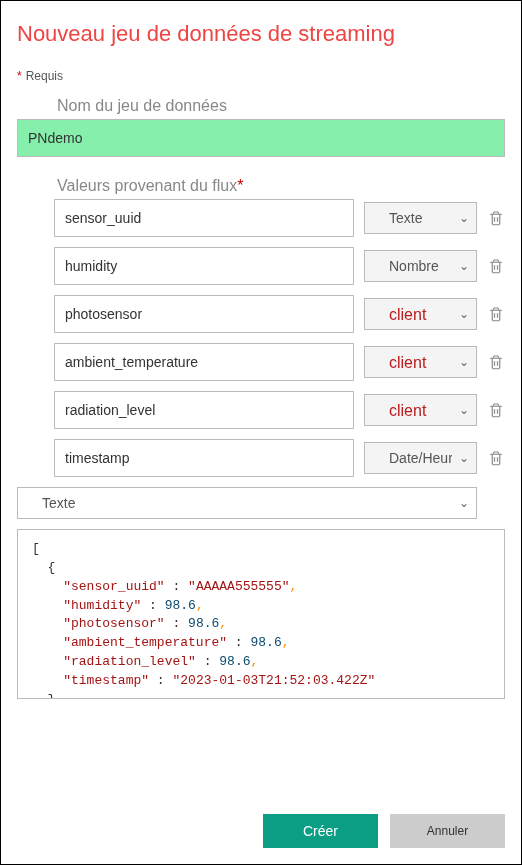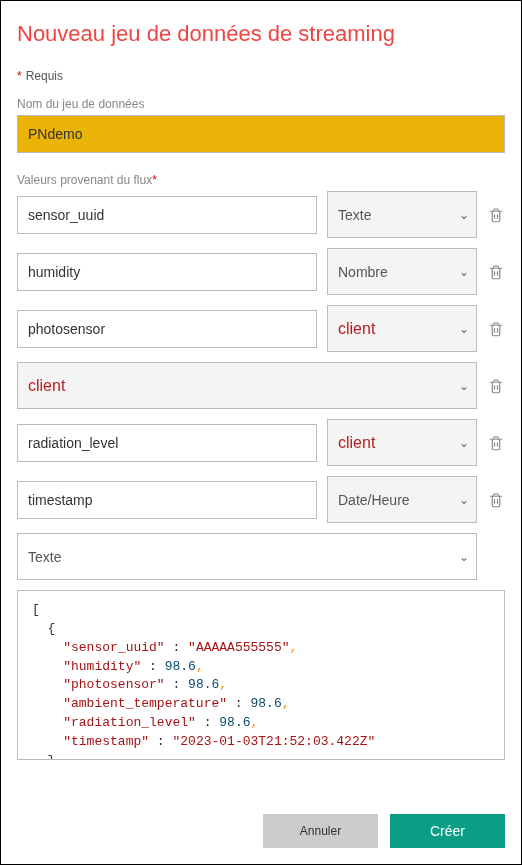--- a/index.html
+++ b/index.html
@@ -20,31 +20,32 @@
     margin-bottom: 22px;
     margin-top: 4px;
   }
   .required-note {
     font-size: 12px;
     color: #555;
     margin-bottom: 14px;
   }
   .required-note .ast { color: #c00; margin-right: 4px; }
   .field-label {
-    font-size: 12px;
+    font-size: 16px;
     color: #888;
     display: block;
     margin-bottom: 4px;
+    margin-left: 40px;
   }
   .field-label .ast { color: #c00; }
   .input-text {
     width: 100%;
     height: 38px;
     border: 1px solid #bbb;
-    background: #eab308;
+    background: #86efac;
     font-size: 14px;
     padding: 17px 10px;
     color: #333;
     outline: none;
   }
   .input-text::placeholder { color: #aaa; font-style: normal; }
   .section-spacer { height: 20px; }
   .flux-row {
     display: flex;
     align-items: center;
@@ -52,32 +53,33 @@
     margin-bottom: 10px;
   }
   .flux-name {
     flex: 0 0 300px;
     height: 38px;
     border: 1px solid #bbb;
     background: #fff;
     font-size: 14px;
     padding: 0 10px;
     color: #333;
+    margin-left: 37px;
   }
   .flux-type-wrap {
     flex: 1;
     position: relative;
   }
   .flux-type {
     width: 100%;
-    height: 47px;
+    height: 32px;
     border: 1px solid #bbb;
     background: #f4f4f4;
     font-size: 14px;
-    padding: 0 10px;
+    padding: 0 24px;
     color: #555;
     appearance: none;
     -webkit-appearance: none;
     cursor: pointer;
   }
   .flux-type.light { color: #b91c1c; font-size: 16px; }
   .chev {
     position: absolute;
     right: 8px;
     top: 50%;
@@ -169,20 +171,21 @@
     </div>
     <div class="flux-row">
       <input class="flux-name" type="text" value="photosensor" style="">
       <div class="flux-type-wrap"><select class="flux-type light"><option>client</option></select><span class="chev">⌄</span></div>
       <span class="trash"><svg viewBox="0 0 24 24" fill="none" stroke="currentColor" stroke-width="1.6">
           <path d="M4 7h16M9 7V5a1 1 0 0 1 1-1h4a1 1 0 0 1 1 1v2m-8 0v12a2 2 0 0 0 2 2h6a2 2 0 0 0 2-2V7"></path>
           <path d="M10 11v6M14 11v6"></path>
         </svg></span>
     </div>
     <div class="flux-row">
+      <input class="flux-name" type="text" value="ambient_temperature" style="">
       <div class="flux-type-wrap"><select class="flux-type light"><option>client</option></select><span class="chev">⌄</span></div>
       <span class="trash"><svg viewBox="0 0 24 24" fill="none" stroke="currentColor" stroke-width="1.6">
           <path d="M4 7h16M9 7V5a1 1 0 0 1 1-1h4a1 1 0 0 1 1 1v2m-8 0v12a2 2 0 0 0 2 2h6a2 2 0 0 0 2-2V7"></path>
           <path d="M10 11v6M14 11v6"></path>
         </svg></span>
     </div>
     <div class="flux-row">
       <input class="flux-name" type="text" value="radiation_level" style="">
       <div class="flux-type-wrap"><select class="flux-type light"><option>client</option></select><span class="chev">⌄</span></div>
       <span class="trash"><svg viewBox="0 0 24 24" fill="none" stroke="currentColor" stroke-width="1.6">
@@ -215,18 +218,18 @@
     <span class="k">"sensor_uuid"</span> <span class="p">:</span> <span class="s">"AAAAA555555"</span><span class="c">,</span>
     <span class="k">"humidity"</span> <span class="p">:</span> <span class="n">98.6</span><span class="c">,</span>
     <span class="k">"photosensor"</span> <span class="p">:</span> <span class="n">98.6</span><span class="c">,</span>
     <span class="k">"ambient_temperature"</span> <span class="p">:</span> <span class="n">98.6</span><span class="c">,</span>
     <span class="k">"radiation_level"</span> <span class="p">:</span> <span class="n">98.6</span><span class="c">,</span>
     <span class="k">"timestamp"</span> <span class="p">:</span> <span class="s">"2023-01-03T21:52:03.422Z"</span>
   <span class="p">}</span>
 </div>
 
 <div class="btn-bar">
+  <button class="btn btn-primary">Créer</button>
   <button class="btn btn-secondary">Annuler</button>
-  <button class="btn btn-primary">Créer</button>
 </div>
 
 
 
 
 </body></html>

